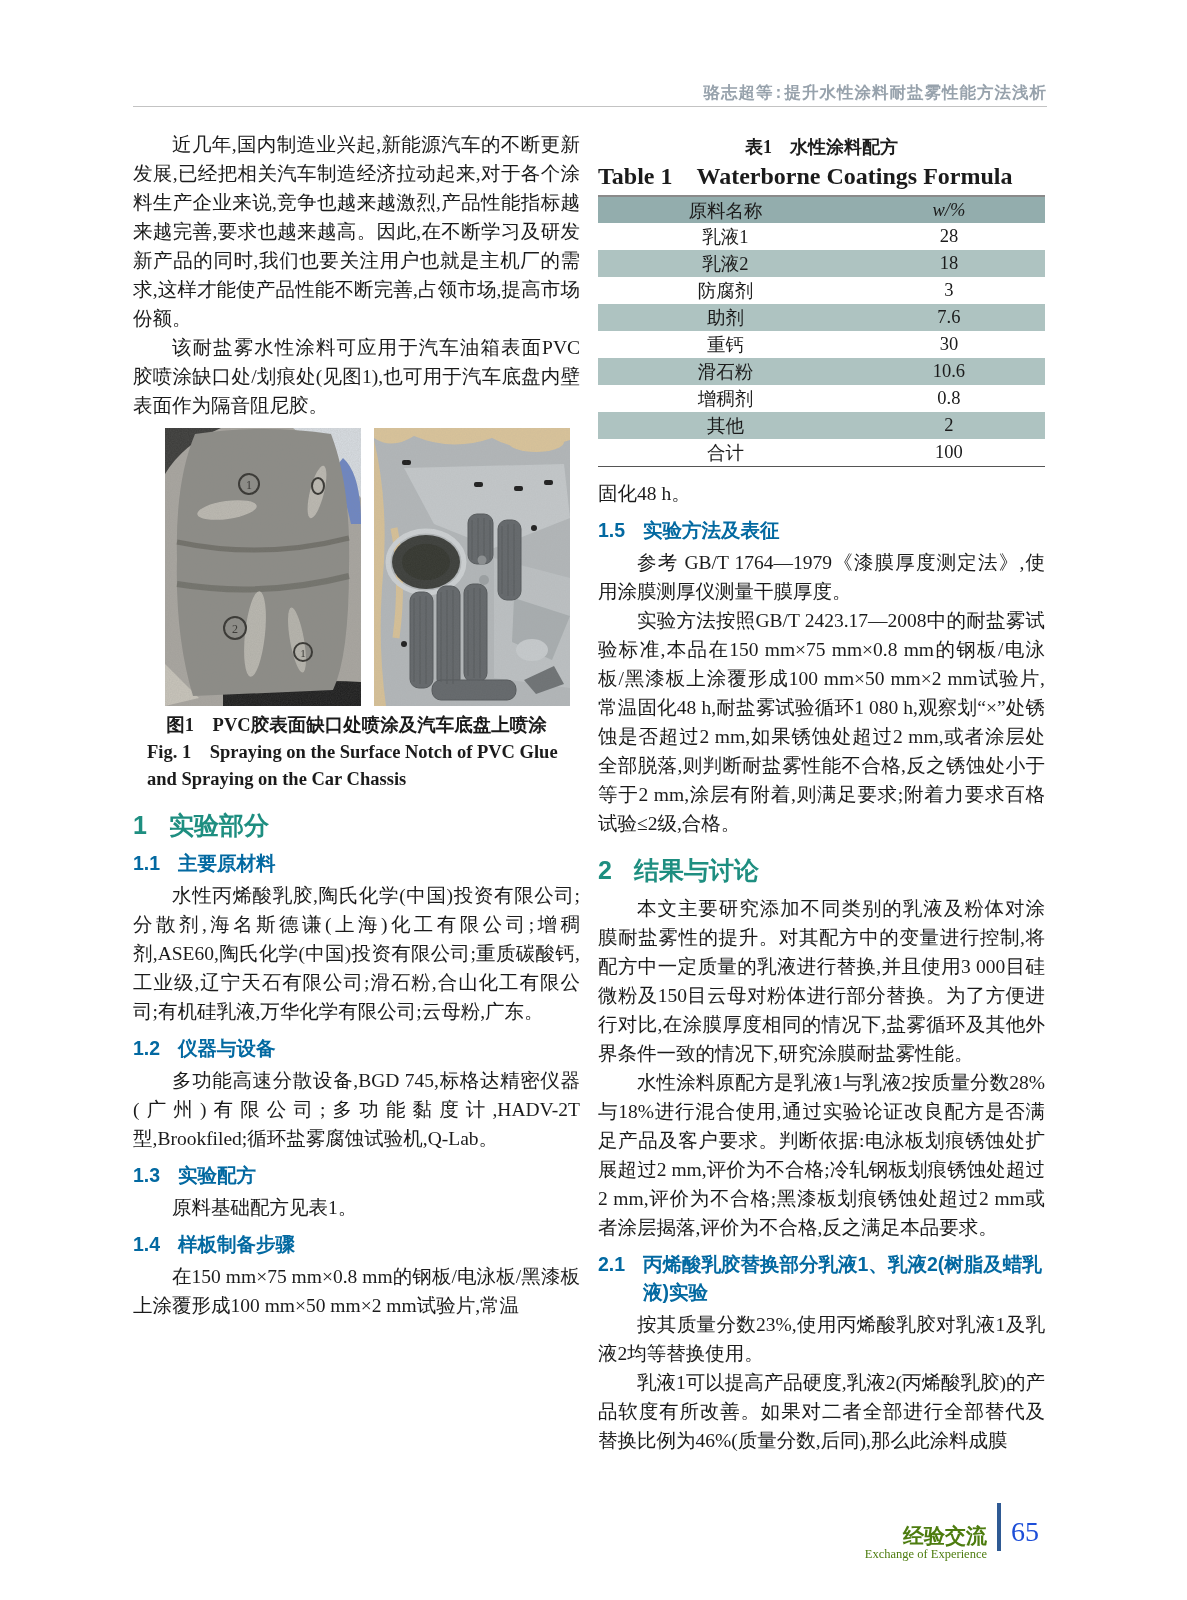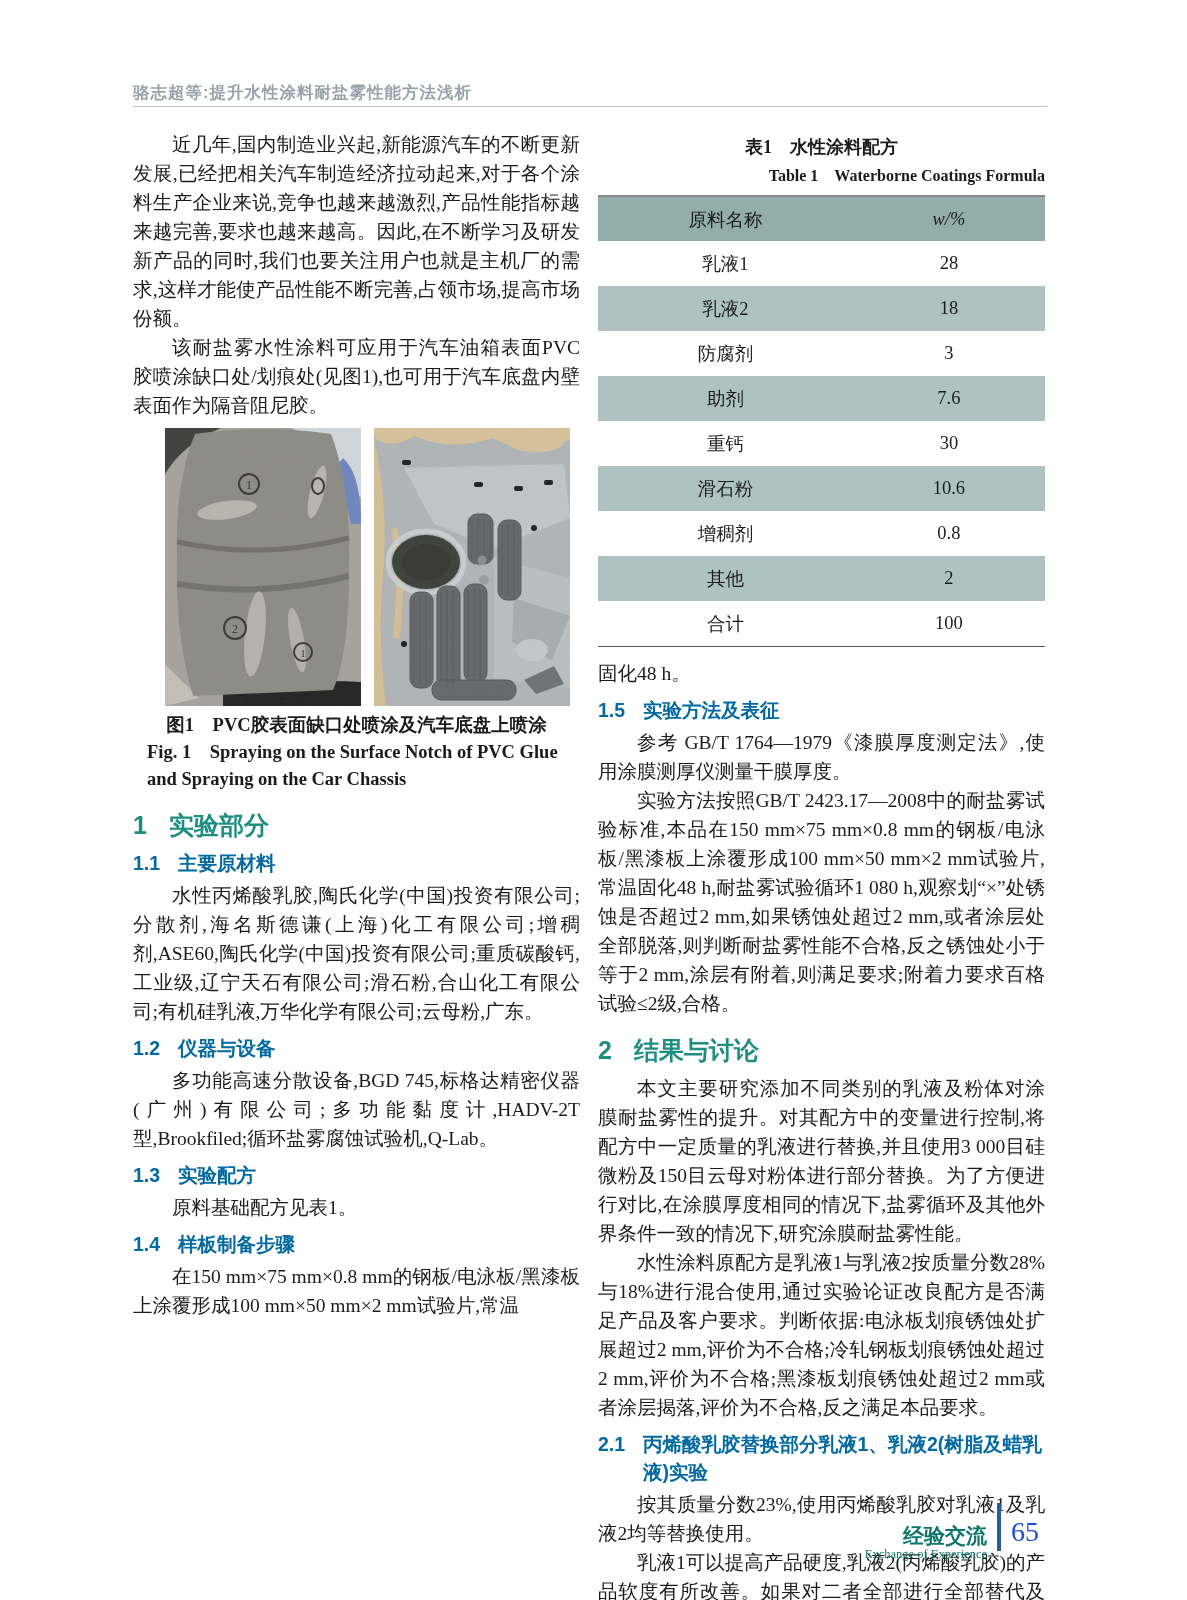--- a/index.html
+++ b/index.html
@@ -5,21 +5,21 @@
   * { box-sizing: border-box; }
   html,body { margin:0; padding:0; background:#e8e8e8; }
   .page {
     position:relative; width:1187px; height:1600px; margin:0 auto;
     background:#ffffff; overflow:hidden;
     font-family:"Liberation Serif","DejaVu Serif",serif; color:#1b1b1b;
   }
   
   .running-head{
     position:absolute; top:82px; left:133px; width:914px;
-    font-family:Liberation Sans, sans-serif;
+    text-align:right; font-family:Liberation Mono, monospace;
     font-size:16.5px; font-weight:600; color:#97a2ac; letter-spacing:1px;
   }
   .head-rule{ position:absolute; top:106px; left:133px; width:914px; height:1px; background:#c3c3c3; }
 
   
   .col{ position:absolute; top:130px; width:447px; }
   .col-left{ left:133px; }
   .col-right{ left:598px; }
 
   p.body{
@@ -47,39 +47,39 @@
   .photos svg{ display:block; }
   .caption-cn{
     margin:3px 0 0; text-align:center; font-weight:bold; font-size:18.5px; line-height:27px;
   }
   .caption-en{
     margin:0 14px; text-align:left; font-weight:bold; font-size:18.5px; line-height:27px;
   }
 
   
   .tbl-title-cn{ margin:4px 0 2px; text-align:center; font-weight:bold; font-size:18px; line-height:27px; }
-  .tbl-title-en{ margin:0 0 6px; text-align:right; font-weight:bold; font-size:16px; line-height:26px; }
+  .tbl-title-en{ margin:0 0 6px; text-align:left; font-weight:bold; font-size:24px; line-height:26px; }
   table.formula{
     width:100%; border-collapse:collapse; font-size:18.5px;
     border-top:2px solid #8a8a8a; border-bottom:1.5px solid #555;
   }
   table.formula th, table.formula td{
-    height:45px; padding:0; font-weight:normal; text-align:center;
+    height:27px; padding:0; font-weight:normal; text-align:center;
   }
   table.formula col.c-name{ width:57%; }
   table.formula thead tr{ background:#93adad; }
   table.formula tbody tr:nth-child(even){ background:#aec3c1; }
   .w-col{ font-style:italic; }
 
   
   .footer{
     position:absolute; top:1492px; right:148px;
     display:flex; align-items:center; gap:10px;
   }
-  .footer .f-text{ text-align:right; color:#0f766e;margin-top:32px; }
+  .footer .f-text{ text-align:right; color:#4d7c0f;margin-top:32px; }
   .footer .f-cn{ font-family:"Liberation Sans","DejaVu Sans",sans-serif; font-weight:bold; font-size:21px; line-height:23px; }
   .footer .f-en{ font-size:12.5px; line-height:15px; }
   .footer .f-bar{ width:4px; height:48px; background:#2f5a94; }
   .footer .f-num{ font-size:28px; color:#1d4ed8; padding-top:10px; }
 </style>
 </head>
 <body>
 
 <div class="page">
 

